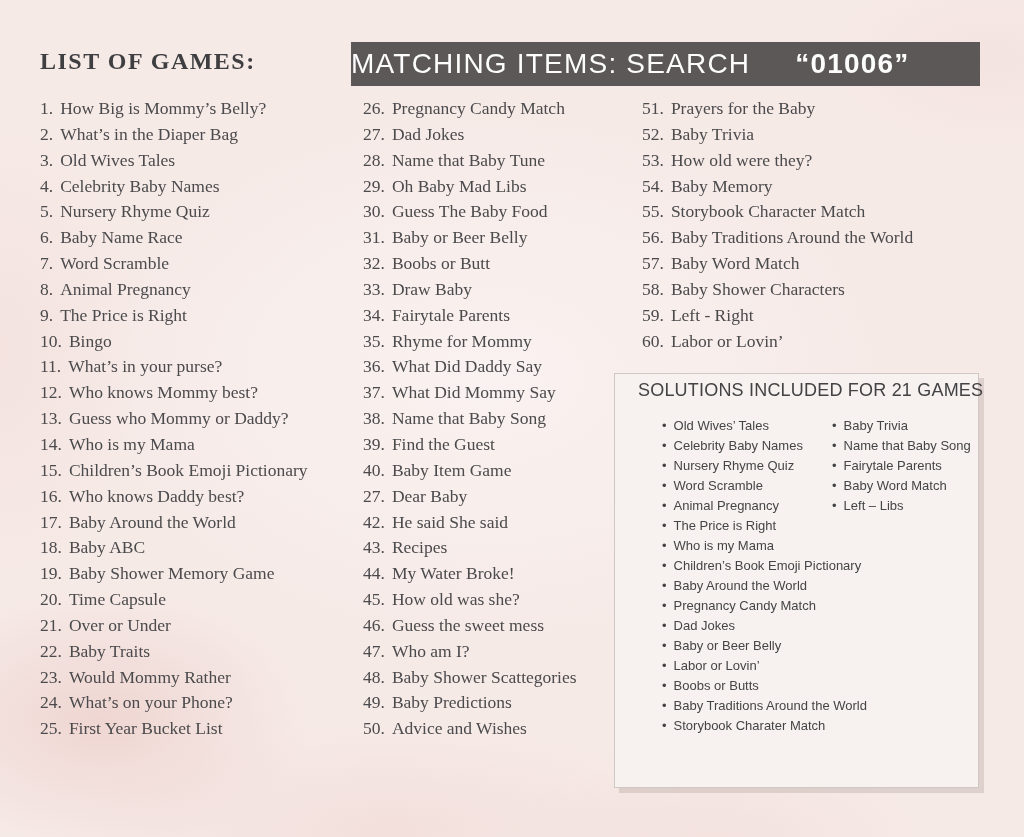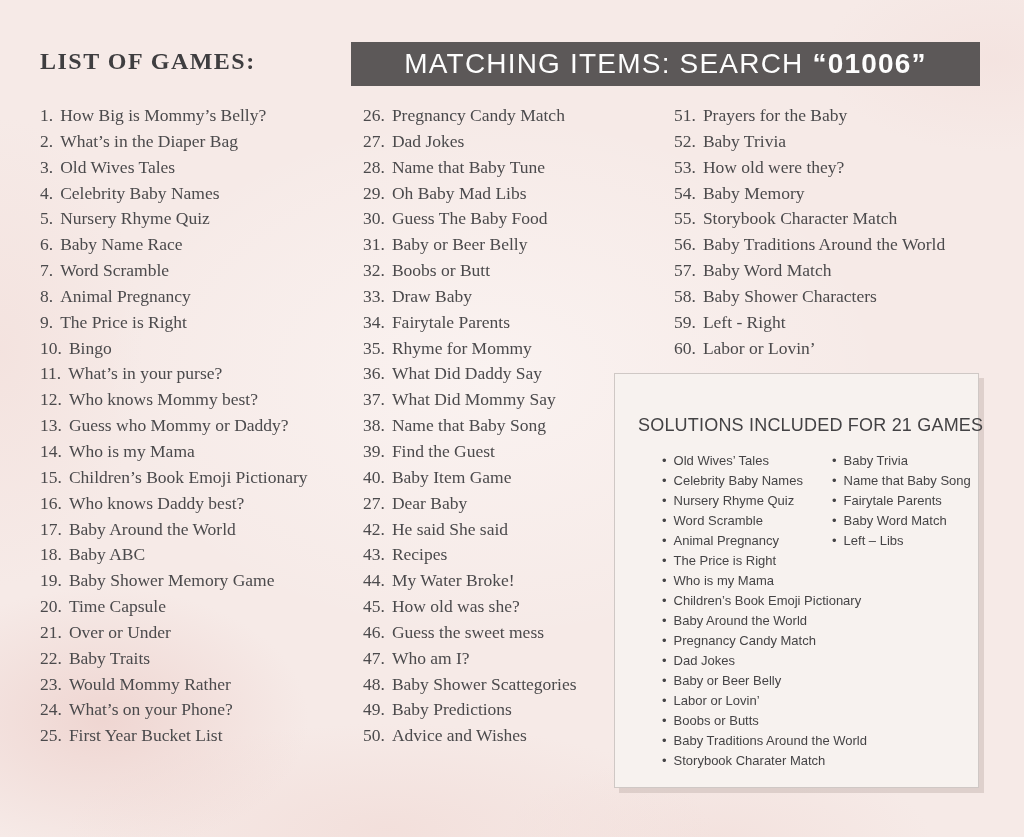--- a/index.html
+++ b/index.html
@@ -33,53 +33,54 @@
 
   .banner {
     position: absolute;
     left: 351px;
     top: 42px;
     width: 629px;
     height: 44px;
     background: #5c5858;
     display: flex;
     align-items: center;
-    justify-content: center;
+    justify-content: flex-start;
     font-family: "Liberation Sans", "DejaVu Sans", sans-serif;
     color: #fdfdfd;
     font-size: 28px;
     letter-spacing: 1.2px;
     white-space: pre;
+    gap: 36px;
   }
   .banner .query { font-weight: bold; }
 
   ul.game-list {
     position: absolute;
-    top: 103px;
+    top: 96px;
     list-style: none;
     line-height: 25.85px;
     font-size: 17.5px;
     color: #4b4a4c;
     white-space: nowrap;
   }
   ul.game-list.c1 { left: 40px; }
   ul.game-list.c2 { left: 363px; }
-  ul.game-list.c3 { left: 642px; margin-left: 32px; }
+  ul.game-list.c3 { left: 642px; }
   ul.game-list .num { margin-right: 7px; }
 
   .solutions-box {
     position: absolute;
     left: 614px;
     top: 373px;
     width: 365px;
     height: 415px;
     background: #f7f2ef;
     border: 1px solid #cfc8c5;
     box-shadow: 5px 5px 0 rgba(178,160,154,0.35);
-    padding: 41px 0 0 23px;
+    padding: 6px 0 0 23px;
     font-family: "Liberation Sans", "DejaVu Sans", sans-serif;
     color: #454446;
   }
   .sol-title {
     font-size: 18px;
     letter-spacing: 0.2px;
     color: #434244;
     margin-bottom: 15px;
     white-space: nowrap;
   }

